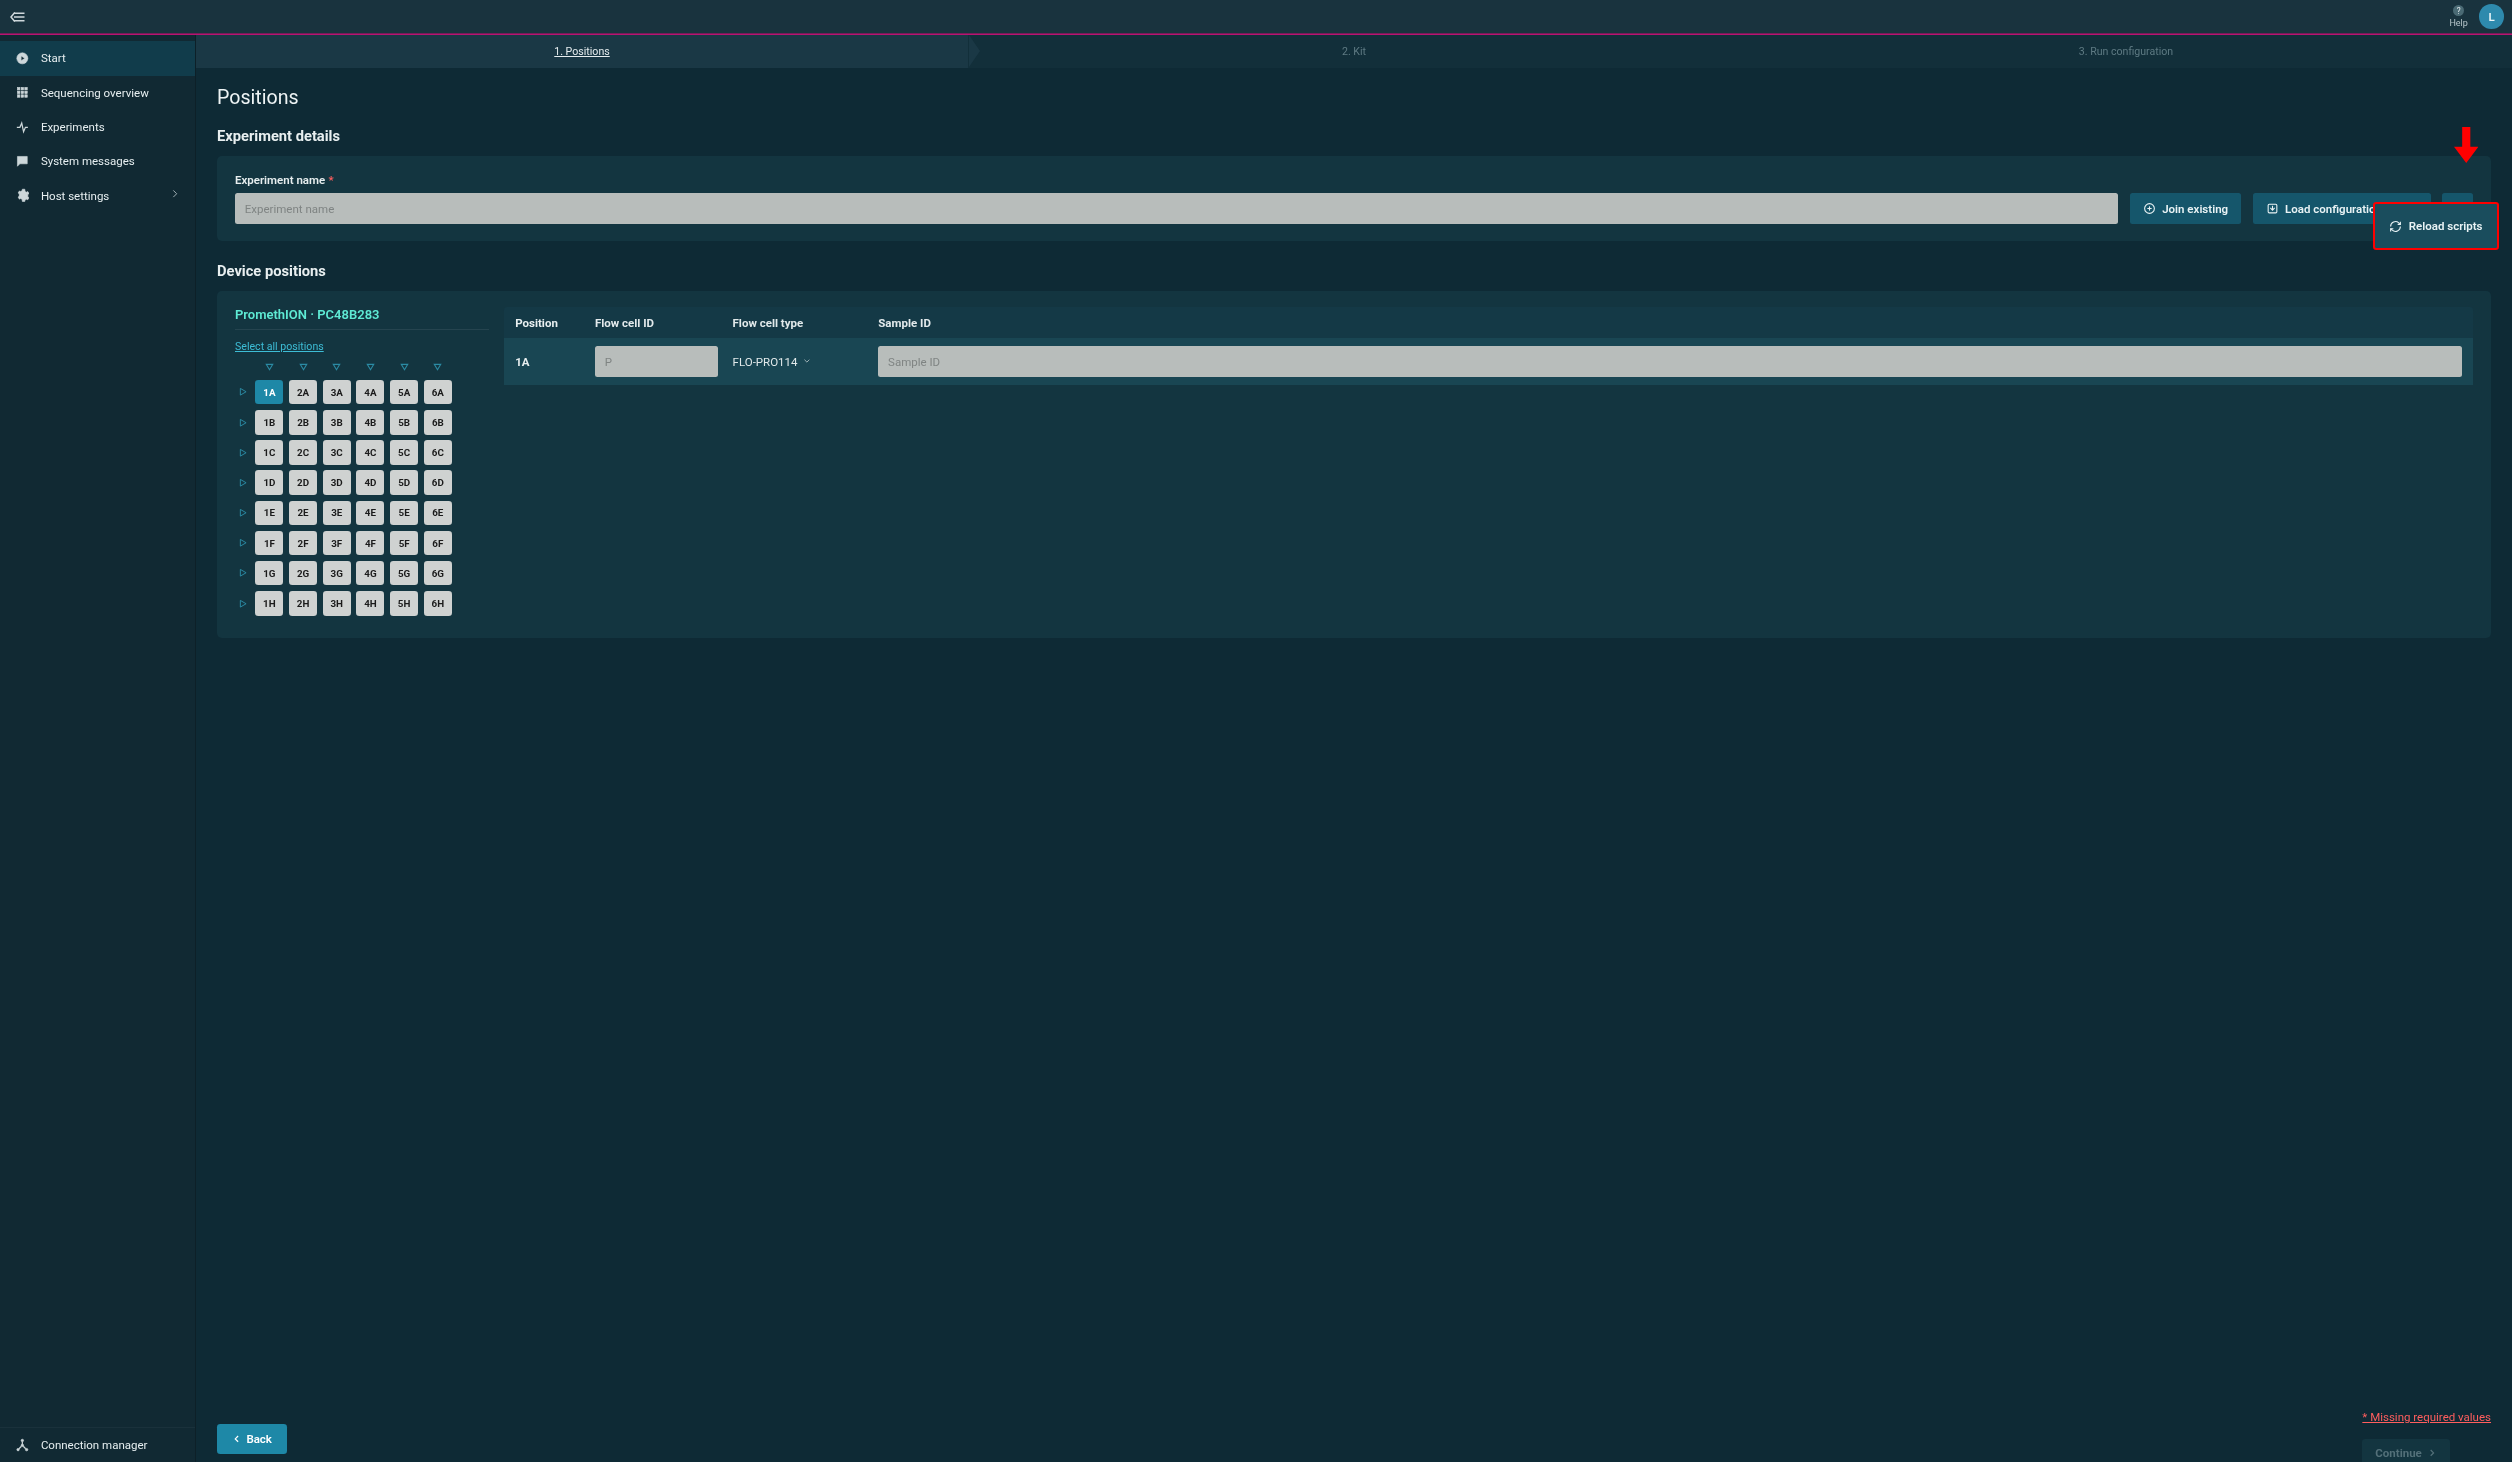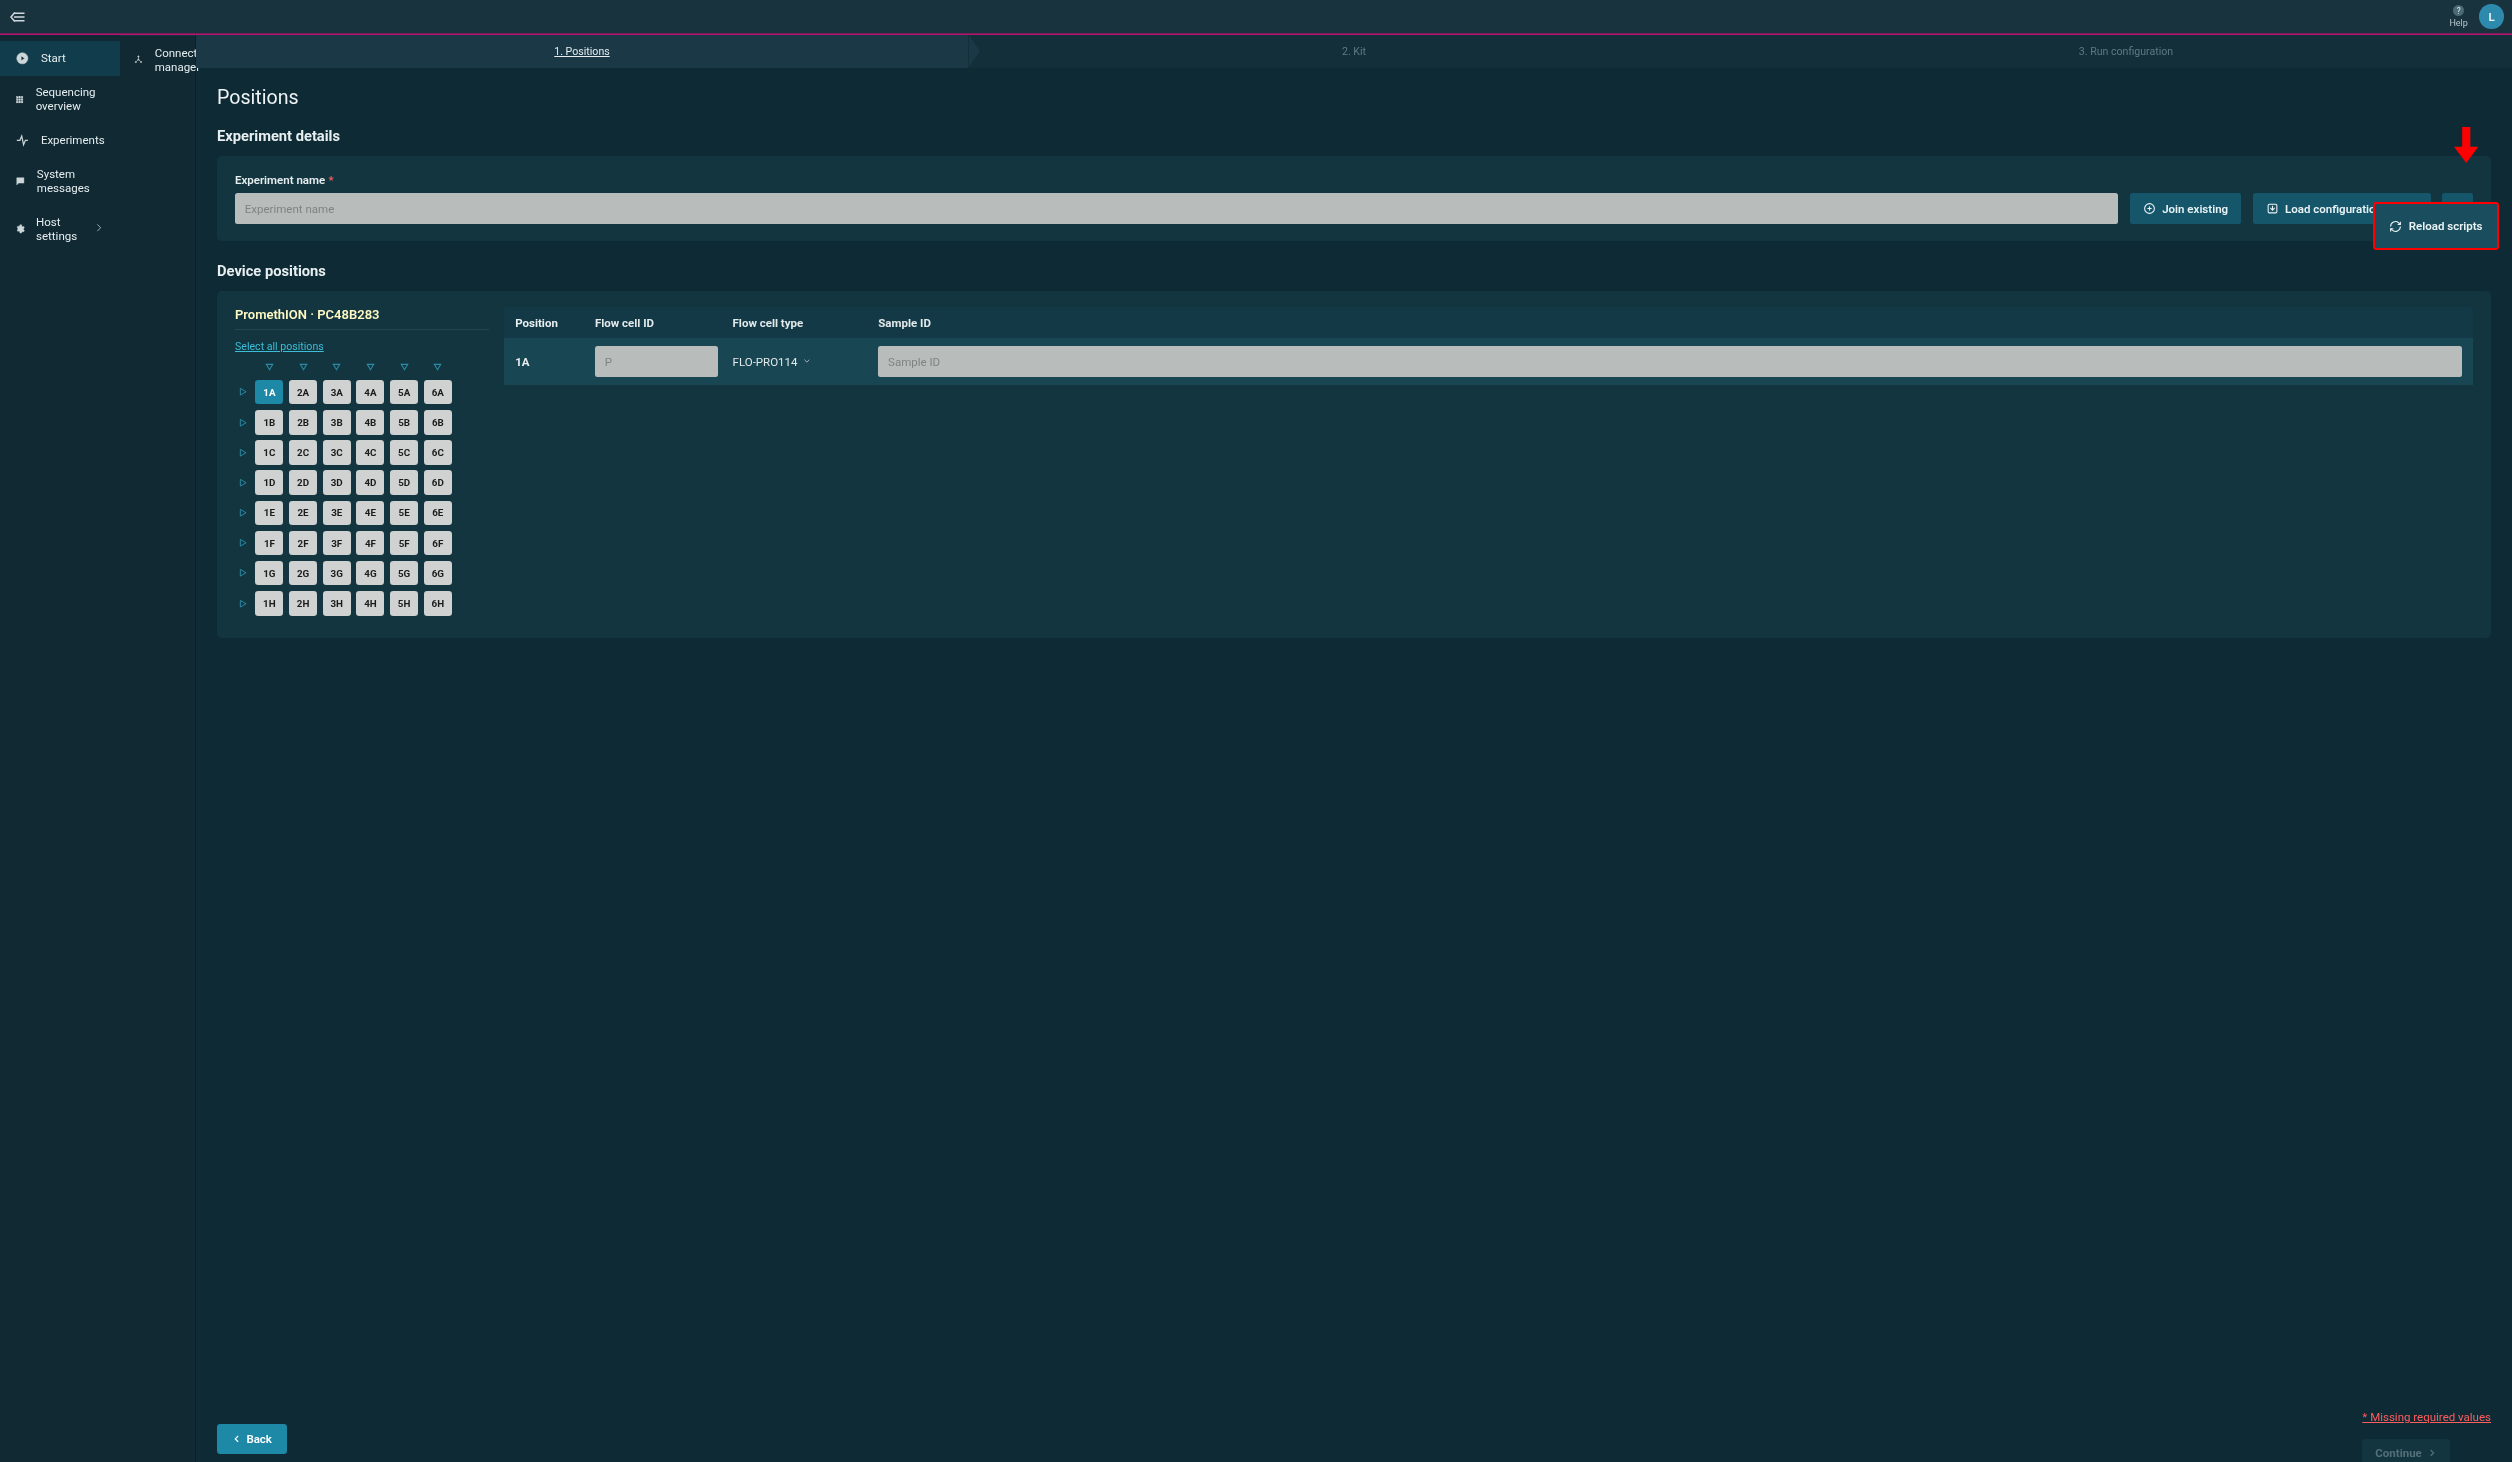--- a/index.html
+++ b/index.html
@@ -13,21 +13,21 @@
   .topbar-right { display:flex; align-items:center; gap:11.5px; }
   .help { display:flex; flex-direction:column; align-items:center; font-size:9px; color:#b7c7cc; cursor:pointer; }
   .help .qmark { width:11.5px; height:11.5px; border-radius:50%; background:#4a6a74; color:#e3ebed; font-size:8.2px; display:flex; align-items:center; justify-content:center; margin-bottom:1.6px; }
   .avatar { width:24.5px; height:24.5px; border-radius:50%; background:#2e8aad; color:#e9f5f8; display:flex; align-items:center; justify-content:center; font-weight:600; font-size:11.5px; }
 
   .pinkline { height:0.8px; background:linear-gradient(to right, #b91372, #b91372); }
 
   
   .main { flex:1; display:flex; min-height:0; }
 
-  .sidebar { width:196px; background:#112933; display:flex; flex-direction:row; justify-content:space-between; border-right:0.8px solid rgba(0,0,0,0.2); }
+  .sidebar { width:196px; background:#112933; display:flex; flex-direction:column; justify-content:space-between; border-right:0.8px solid rgba(0,0,0,0.2); }
   .side-list { padding-top:6.5px; }
   .side-item { display:flex; align-items:center; gap:11.5px; padding:9.8px 14.7px; font-size:11.5px; color:#e6eef0; cursor:pointer; position:relative; }
   .side-item.active { background:#113c4b; }
   .side-item .icon { width:14.7px; height:14.7px; display:flex; align-items:center; justify-content:center; fill:#cdd7da; stroke:#cdd7da; }
   .side-item .chev { margin-left:auto; opacity:.8; }
   .side-bottom .side-item { border-top:0.8px solid rgba(255,255,255,0.04); }
 
   .content { flex:1; display:flex; flex-direction:column; min-width:0; background:#0e2a35; }
 
   
@@ -69,21 +69,21 @@
   .reload-pop {
     position:absolute; right:-8.2px; top:46px; border:2.5px solid #ff0000;
     background:#1a4d5d; border-radius:3.3px; padding:0; z-index:5;
   }
   .reload-pop .btn { background:transparent; height:44px; padding:0 14.7px; }
   .reload-pop .btn .sync { width:13px;height:13px;}
 
   
   .devwrap { display:flex; gap:14.7px; }
   .grid-col { width:254px; }
-  .devname { font-size:13px; font-weight:600; color:#fef9c3; margin-bottom:6.5px; }
+  .devname { font-size:13px; font-weight:600; color:#5eead4; margin-bottom:6.5px; }
   .sel-all { font-size:10.6px; color:#3dbdd6; text-decoration:underline; cursor:pointer; display:inline-block; margin-bottom:6.5px; }
   .headrow, .posrow { display:flex; align-items:center; gap:5.7px; margin-bottom:5.7px; }
   .row-play { width:14.7px; height:14.7px; display:flex; align-items:center; justify-content:center; }
   .row-play svg { width:11.5px; height:11.5px; stroke:#2b8ba4; fill:none; stroke-width:2; }
   .col-marker { width:28px; display:flex; justify-content:center; }
   .col-marker svg { width:13px;height:13px; stroke:#2b8ba4; fill:none; stroke-width:2; }
   .posbtn {
     width:28px; height:24.5px; border-radius:3.3px; background:#cfd2d1; color:#1b1b1b;
     font-size:9.8px; font-weight:700; display:flex; align-items:center; justify-content:center; cursor:pointer; border:none;
   }

